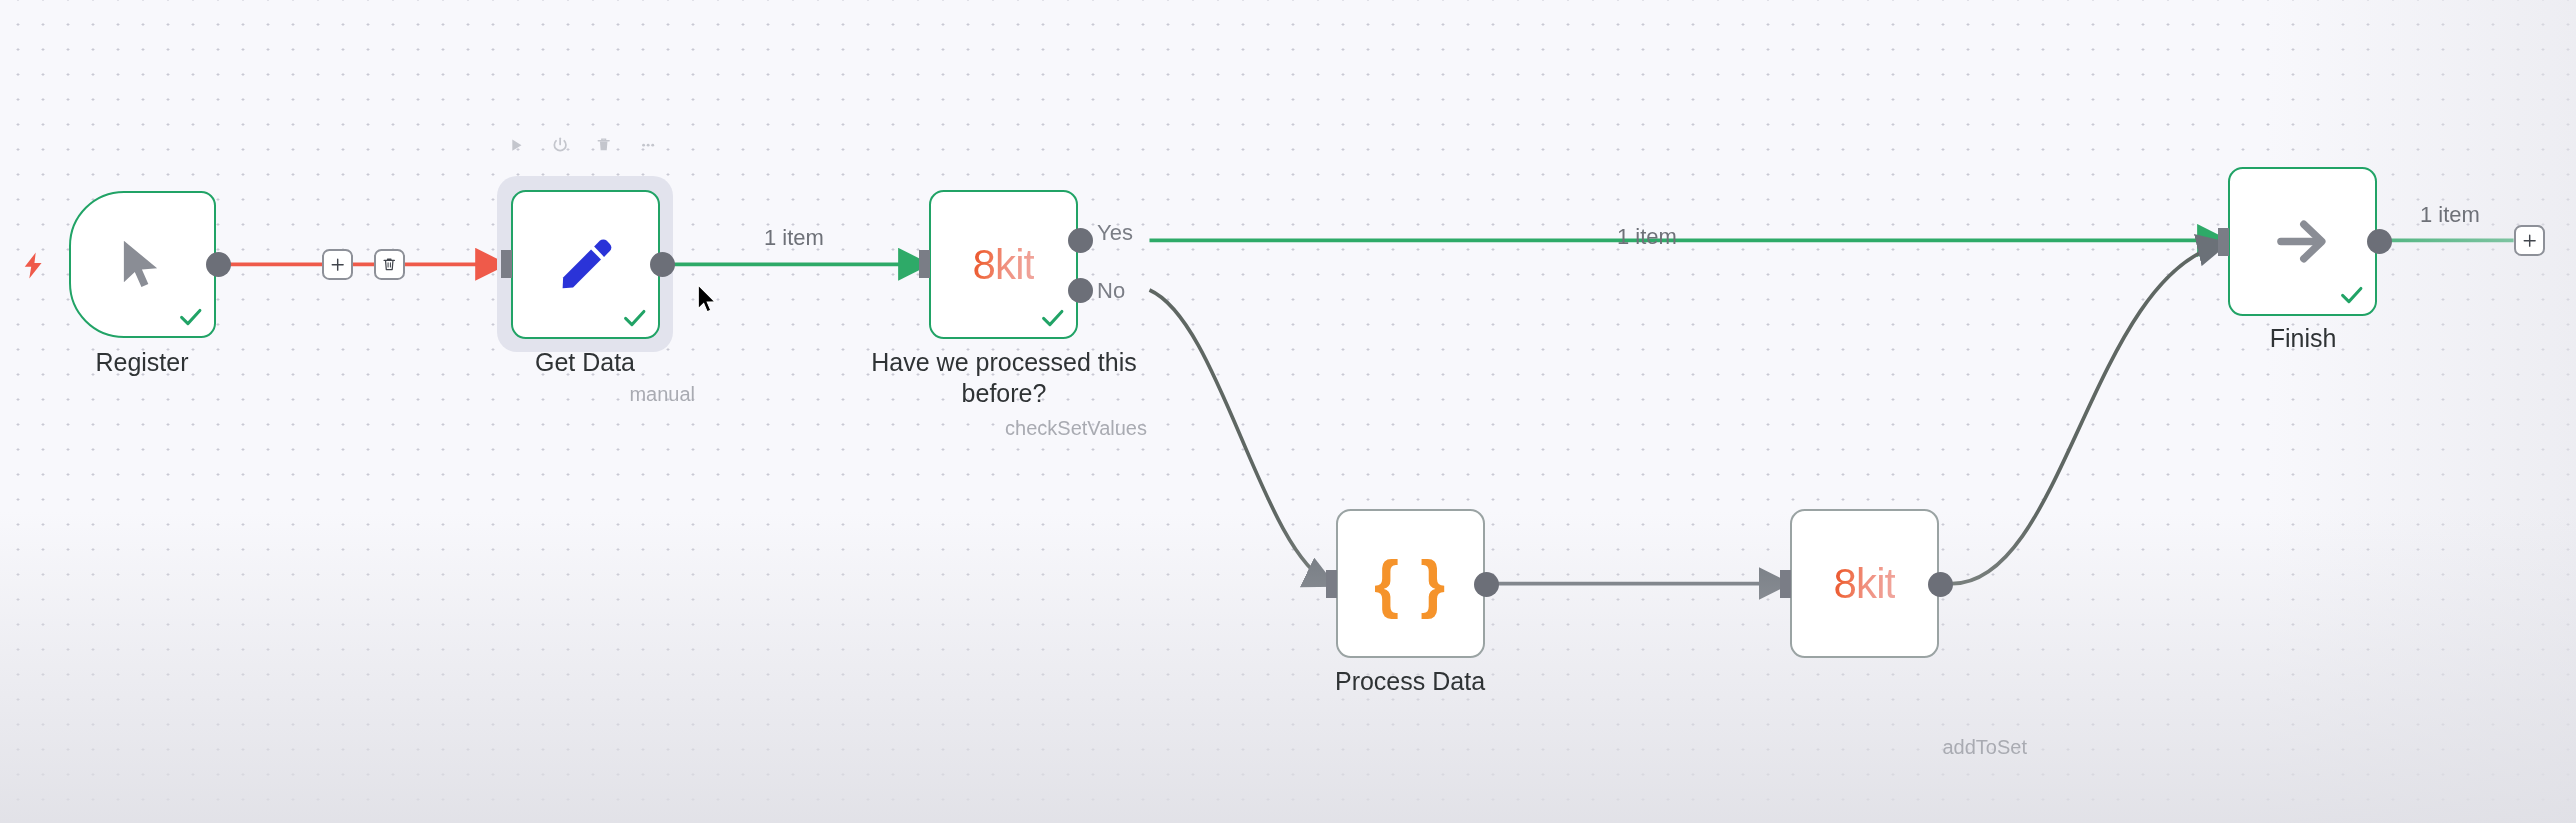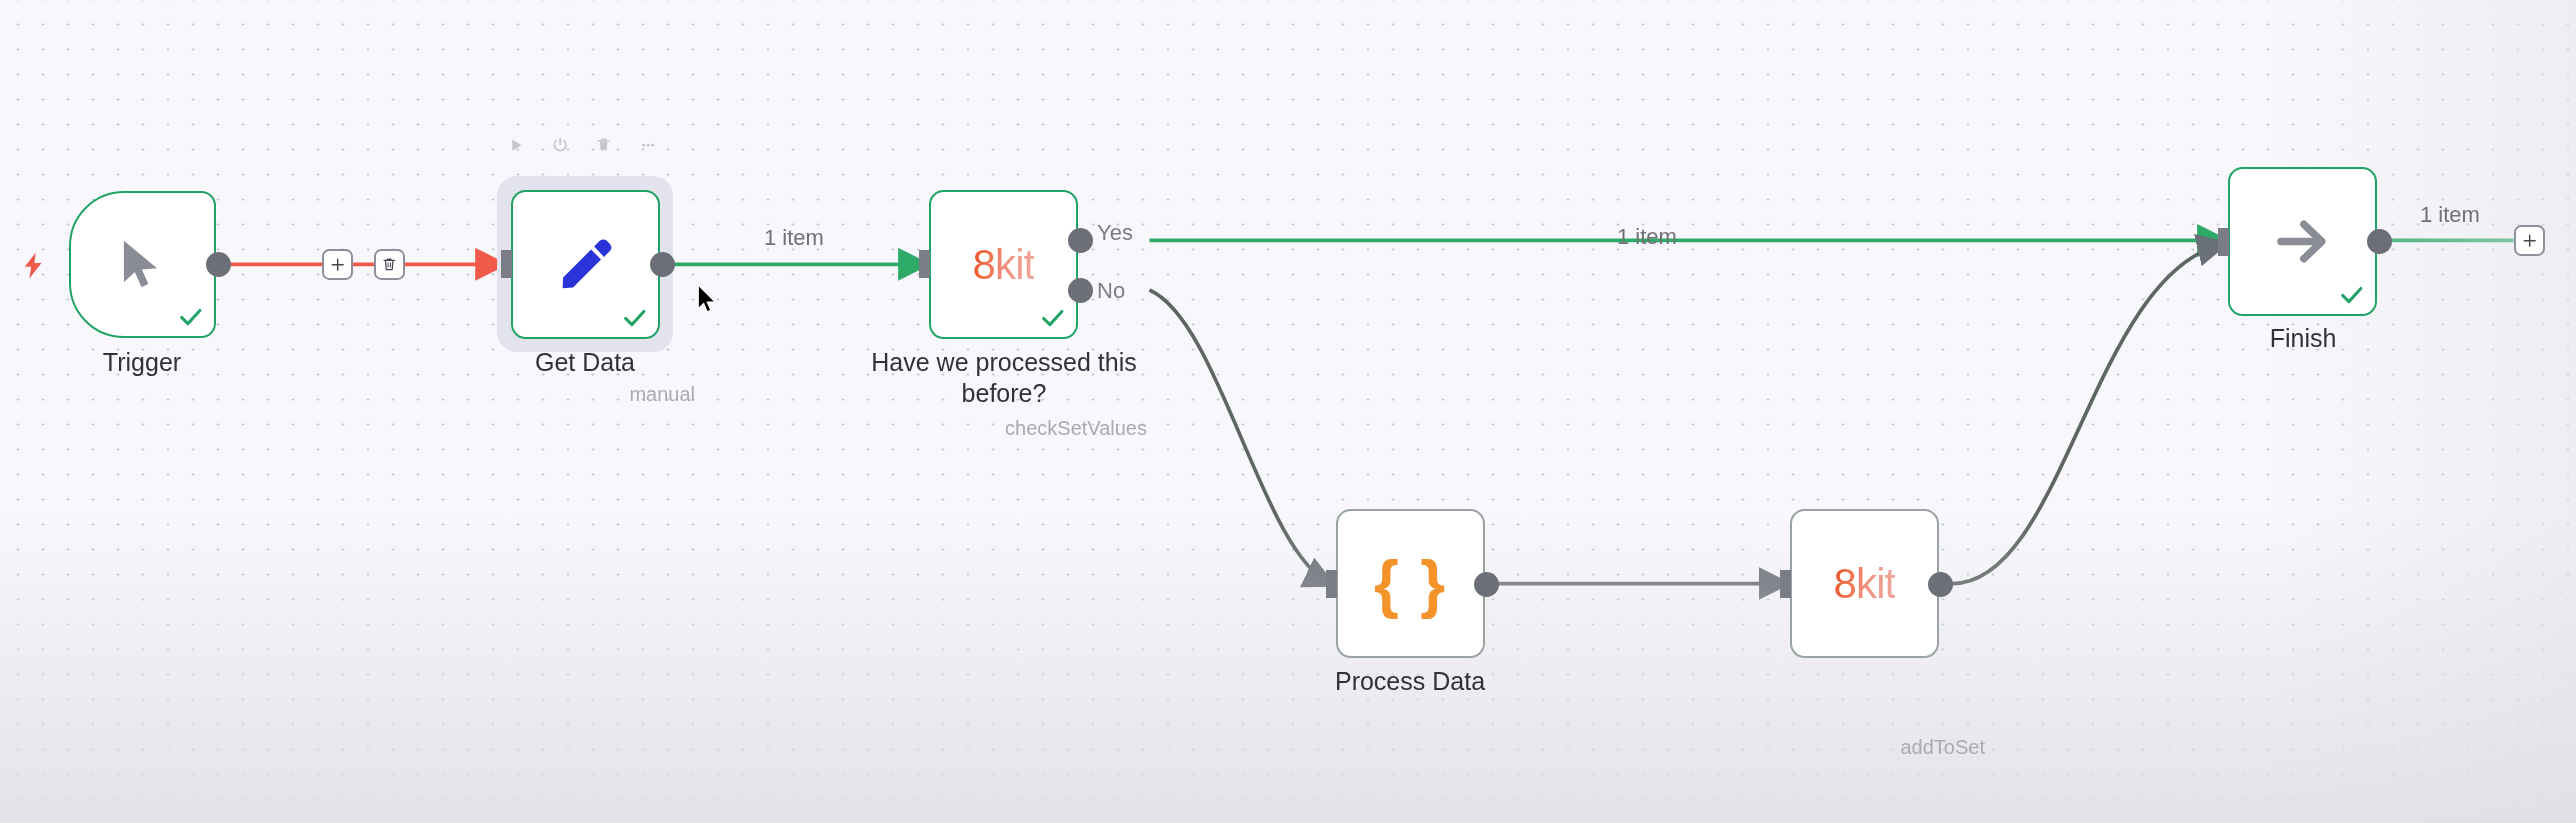--- a/index.html
+++ b/index.html
@@ -188,21 +188,21 @@
 
   <div class="node trigger ok" style="left:69px; top:191px; width:147px; height:147px;">
     <svg width="57" height="57" viewBox="0 0 24 24" style="margin-right:3.7px;">
       <path d="M5 2 L5 19.5 L9.6 15.2 L12.4 21.5 L15.3 20.2 L12.6 14.1 L19 13.6 z" fill="#8a8d95"></path>
     </svg>
     <svg class="check" viewBox="0 0 24 24">
       <path d="M4 12.5 L9.5 18 L20 6.5" stroke="#21a366" stroke-width="2.6" fill="none" stroke-linecap="round" stroke-linejoin="round"></path>
     </svg>
   </div>
   <div class="port-out" style="left:206px; top:252px;"></div>
-  <div class="node-label" style="left:32px; top:347px; width:220px;">Trigger</div>
+  <div class="node-label" style="left:32px; top:347px; width:220px;">Register</div>
 
   <div class="edge-btn" style="left:322px; top:249px;">
     <svg width="17.4" height="17.4" viewBox="0 0 24 24">
       <path d="M12 4.5 V19.5 M4.5 12 H19.5" stroke="#41454c" stroke-width="2" stroke-linecap="round"></path>
     </svg>
   </div>
   <div class="edge-btn" style="left:374px; top:249px;">
     <svg width="16.5" height="16.5" viewBox="0 0 24 24">
       <path d="M4.5 6.5 h15 M9.5 6.5 V4.6 h5 V6.5 M6.6 6.5 l1.1 13.2 h8.6 l1.1 -13.2" stroke="#41454c" stroke-width="1.8" fill="none" stroke-linecap="round" stroke-linejoin="round"></path>
       <path d="M10.3 10 v6 M13.7 10 v6" stroke="#41454c" stroke-width="1.5" stroke-linecap="round"></path>
@@ -276,21 +276,21 @@
   </div>
   <div class="port-in" style="left:1326px; top:570px;"></div>
   <div class="port-out" style="left:1474px; top:572px;"></div>
   <div class="node-label" style="left:1300px; top:666px; width:220px;">Process Data</div>
 
   <div class="node" style="left:1790px; top:509px; width:149px; height:149px;">
     <span class="kit-mark">8kit</span>
   </div>
   <div class="port-in" style="left:1780px; top:570px;"></div>
   <div class="port-out" style="left:1928px; top:572px;"></div>
-  <div class="node-sublabel" style="left:1728px; top:735px; width:257px;">addToSet</div>
+  <div class="node-sublabel" style="left:1770px; top:735px; width:257px;">addToSet</div>
 
   <div class="node ok" style="left:2228px; top:167px; width:149px; height:149px;">
     <svg width="61" height="61" viewBox="0 0 24 24">
       <path d="M3.5 12 H19" stroke="#8a8d95" stroke-width="2.9" stroke-linecap="round"></path>
       <path d="M12.5 5.2 L19.6 12 L12.5 18.8" stroke="#8a8d95" stroke-width="2.9" fill="none" stroke-linecap="round" stroke-linejoin="round"></path>
     </svg>
     <svg class="check" viewBox="0 0 24 24">
       <path d="M4 12.5 L9.5 18 L20 6.5" stroke="#21a366" stroke-width="2.6" fill="none" stroke-linecap="round" stroke-linejoin="round"></path>
     </svg>
   </div>

